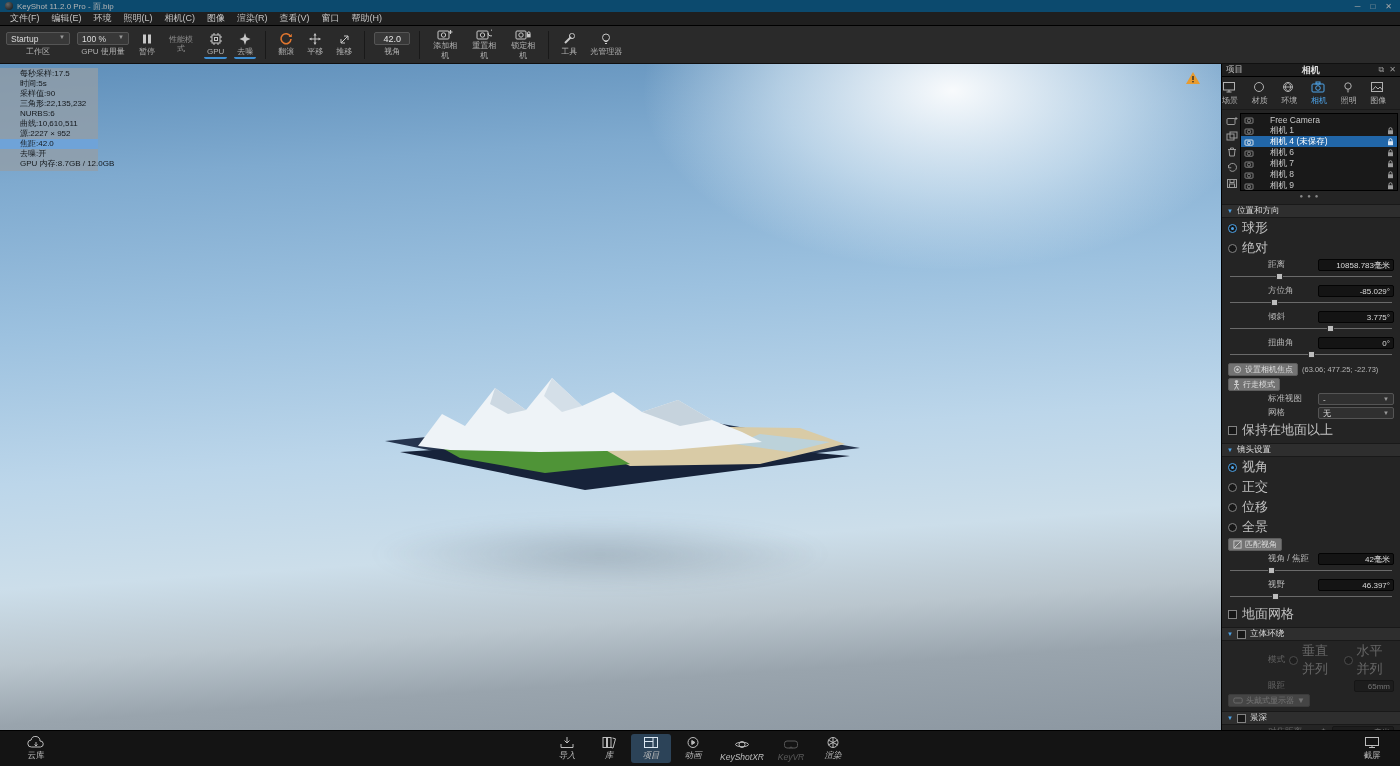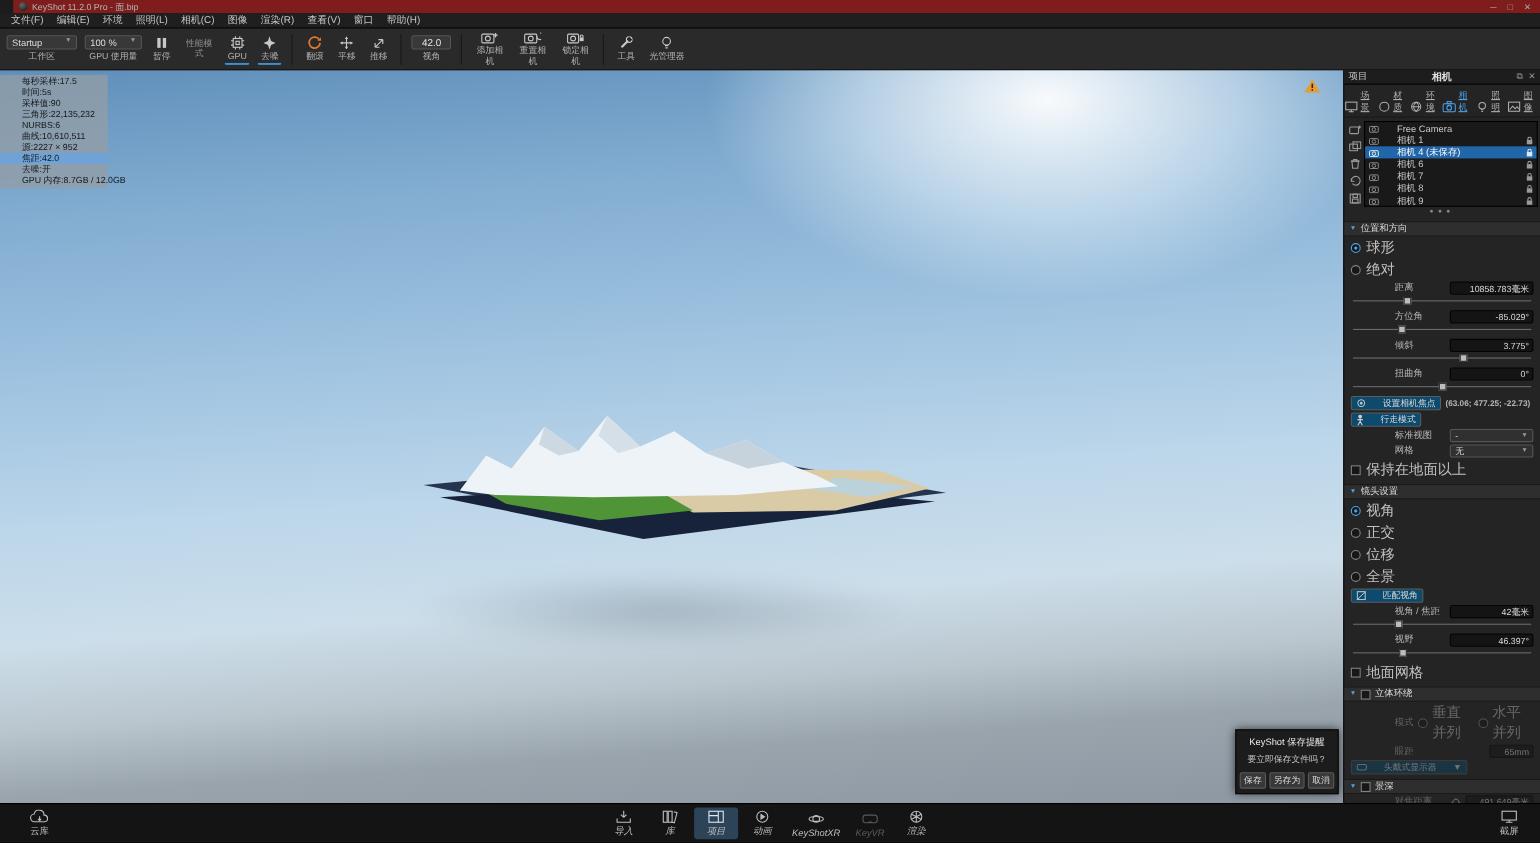--- a/index.html
+++ b/index.html
@@ -1,21 +1,21 @@
 <!DOCTYPE html>
 <html><head>
 <meta charset="utf-8">
 <style>
   * { margin:0; padding:0; box-sizing:border-box; }
   html,body { width:1400px; height:766px; background:#000; overflow:hidden;
     font-family:"Liberation Sans","DejaVu Sans",sans-serif; -webkit-font-smoothing:antialiased; }
   .app { position:relative; width:1400px; height:766px; display:flex; flex-direction:column; background:#1c1c1c; color:#c8c8c8; }
 
   
-  .titlebar { height:12px; background:#7f1d1d; display:flex; align-items:center; padding:0 5px; font-size:8px; color:#b5b5b5; flex:0 0 auto;margin-left:12px; }
+  .titlebar { height:12px; background:#0c4a6e; display:flex; align-items:center; padding:0 5px; font-size:8px; color:#b5b5b5; flex:0 0 auto; }
   .app-dot { width:8px; height:8px; border-radius:50%; background:radial-gradient(circle at 35% 30%, #666, #111); margin-right:4px; flex:0 0 auto; }
   .wctrls { margin-left:auto; display:flex; gap:10px; color:#a8a8a8; font-size:8px; padding-right:3px; }
   .wctrls span { cursor:default; }
 
   
   .menubar { height:14px; background:#1f1f1f; display:flex; align-items:center; font-size:9px; color:#c5c5c5; padding:0 4px; border-bottom:1px solid #000; flex:0 0 auto; }
   .menu-item { padding:0 6px; }
 
   
   .toolbar { height:38px; background:#2a2a2a; display:flex; align-items:center; padding:0 6px; gap:7px; border-bottom:1px solid #101010; flex:0 0 auto; }
@@ -58,21 +58,21 @@
   .sd-btn { background:#383838; border:1px solid #5a5a5a; border-radius:2px; padding:1px 3px; font-size:8px; color:#ddd; font-family:inherit; }
 
   
   .panel { width:179px; flex:0 0 auto; background:#242424; border-left:1px solid #000; display:flex; flex-direction:column; font-size:9px; color:#c0c0c0; overflow:hidden; }
   .p-head { height:13px; display:flex; align-items:center; padding:0 4px; background:#1d1d1d; border-bottom:1px solid #000; flex:0 0 auto; }
   .p-head .pl { font-size:8.5px; color:#c8c8c8; }
   .p-head .pt { flex:1; text-align:center; font-weight:bold; font-size:9px; color:#e0e0e0; }
   .p-head .hic { display:flex; gap:5px; font-size:8px; color:#999; }
 
   .tabs { display:flex; padding:3px 0 2px; border-bottom:1px solid #1a1a1a; flex:0 0 auto; }
-  .tab { flex:1; display:flex; flex-direction:row; align-items:flex-end; gap:2px; font-size:8px; color:#b0b0b0; padding:1px 0;text-decoration:underline; }
+  .tab { flex:1; display:flex; flex-direction:column; align-items:flex-start; gap:2px; font-size:8px; color:#b0b0b0; padding:1px 0; }
   .tab.active { color:#4da3e8; }
 
   .cam-block { display:flex; padding:3px 2px 0 2px; flex:0 0 auto; }
   .cam-tools { width:16px; display:flex; flex-direction:column; align-items:center; gap:5px; padding-top:3px; }
   .cam-list { flex:1; background:#191919; border:1px solid #000; height:78px; overflow:hidden; }
   .cam-row { display:flex; align-items:center; gap:16px; height:11px; padding:0 3px; font-size:8.5px; color:#c8c8c8; white-space:nowrap; }
   .cam-row.sel { background:#2166a8; color:#fff; }
   .cam-row .nm { flex:1; overflow:hidden; }
   .dots { text-align:center; color:#8a8a8a; font-size:6px; letter-spacing:4px; height:10px; line-height:10px; flex:0 0 auto; }
 
@@ -88,22 +88,22 @@
   .slider .track { position:absolute; left:0; right:0; top:3.5px; height:1px; background:#6a6a6a; }
   .slider .handle { position:absolute; top:0.5px; width:7px; height:7px; background:#bdbdbd; border:1px solid #2a2a2a; margin-left:-3px; }
 
   .radio-row { display:flex; align-items:center; gap:5px; padding:1px 6px; min-height:12px; flex:0 0 auto; }
   .radio { width:9px; height:9px; border:1px solid #828282; border-radius:50%; background:#171717; position:relative; flex:0 0 auto; }
   .radio.on { border-color:#4da3e8; }
   .radio.on::after { content:""; position:absolute; inset:2px; border-radius:50%; background:#4da3e8; }
   .cb { width:9px; height:9px; border:1px solid #828282; background:#171717; flex:0 0 auto; }
   .rlb { font-size:13px; color:#c0c0c0; }
 
-  .btn { display:inline-flex; align-items:center; gap:15px; background:#0c4a6e; border:1px solid #5c5c5c; border-radius:2px; padding:1px 4px; font-size:8px; color:#ddd; font-family:inherit; height:13px;justify-content:center; }
-  .coords { font-size:7.5px; color:#b5b5b5; white-space:nowrap;font-weight:bold; }
+  .btn { display:inline-flex; align-items:center; gap:3px; background:#737373; border:1px solid #5c5c5c; border-radius:2px; padding:1px 4px; font-size:8px; color:#ddd; font-family:inherit; height:13px;justify-content:center; }
+  .coords { font-size:7.5px; color:#b5b5b5; white-space:nowrap; }
   .ddp { display:flex; align-items:center; justify-content:space-between; width:76px; background:#303030; border:1px solid #555; border-radius:2px; padding:1px 4px; font-size:8px; height:12px; color:#ddd; }
   .ddp .car { font-size:6px; color:#999; }
   .dim { opacity:.42; }
 
   
   .dock { height:36px; background:#141414; border-top:1px solid #000; position:relative; display:flex; align-items:center; justify-content:center; flex:0 0 auto; }
   .dock-center { display:flex; align-items:flex-end; gap:2px;font-style:italic; }
   .dock-item { display:flex; flex-direction:column; align-items:center; gap:1px; min-width:40px; font-size:8.5px; color:#bdbdbd; padding:2px 5px 1px; border-radius:3px; }
   .dock-item.active { background:#2c4358; }
   .dock-item.disabled { opacity:.4; }
@@ -310,29 +310,20 @@
       </div>
 
       <div class="warn">
         <svg width="16" height="14" viewBox="0 0 16 14">
             <path d="M8 1L15 13H1Z" fill="#e89b2e"></path>
             <rect x="7.3" y="5" width="1.4" height="4" fill="#2a2a2a"></rect>
             <rect x="7.3" y="10" width="1.4" height="1.4" fill="#2a2a2a"></rect>
           </svg>
       </div>
 
-      <div class="save-dialog">
-        <div class="sd-title">KeyShot 保存提醒</div>
-        <div class="sd-msg">要立即保存文件吗？</div>
-        <div class="sd-btns">
-          <button class="sd-btn">保存</button>
-          <button class="sd-btn">另存为</button>
-          <button class="sd-btn">取消</button>
-        </div>
-      </div>
     </div>
 
     <div class="panel">
       <div class="p-head">
         <span class="pl">项目</span>
         <span class="pt">相机</span>
         <span class="hic">
           <span>⧉</span>
           <span>✕</span>
         </span>

